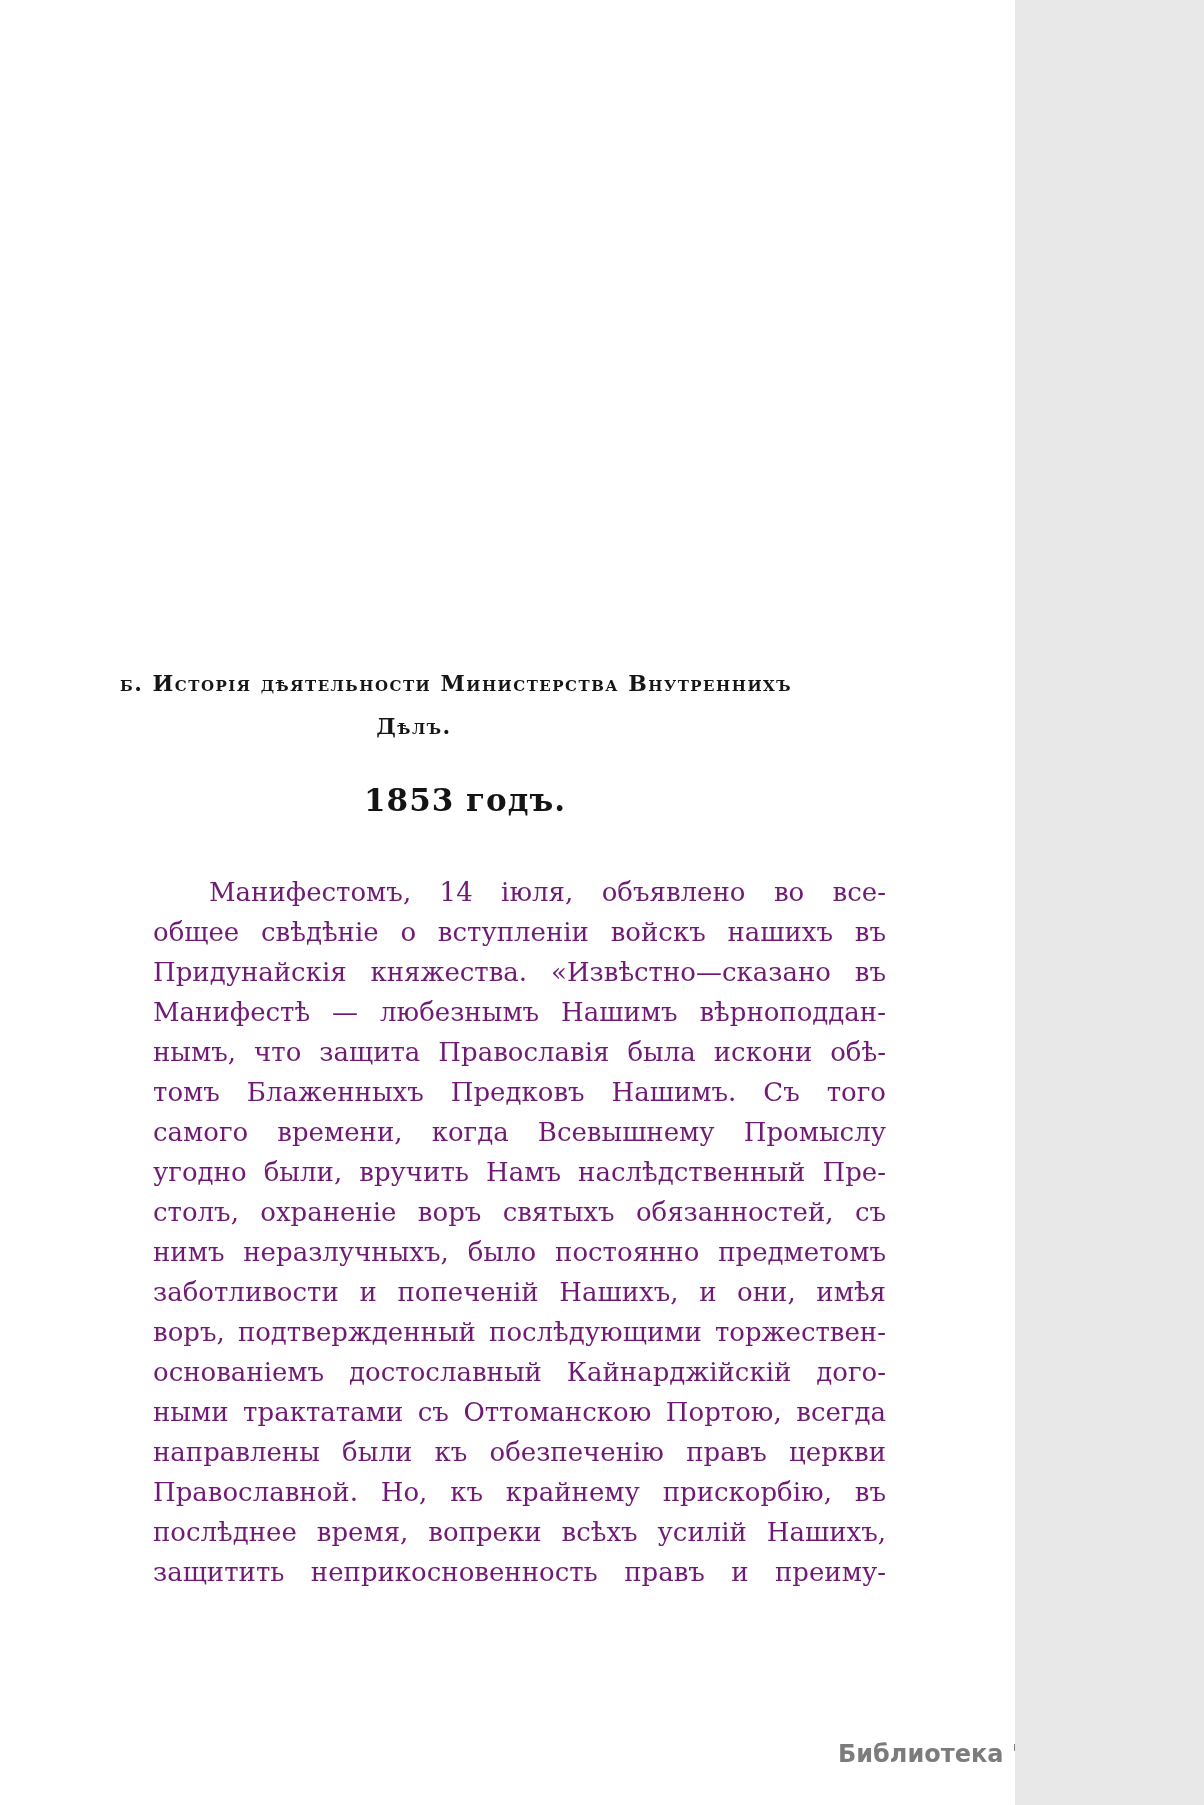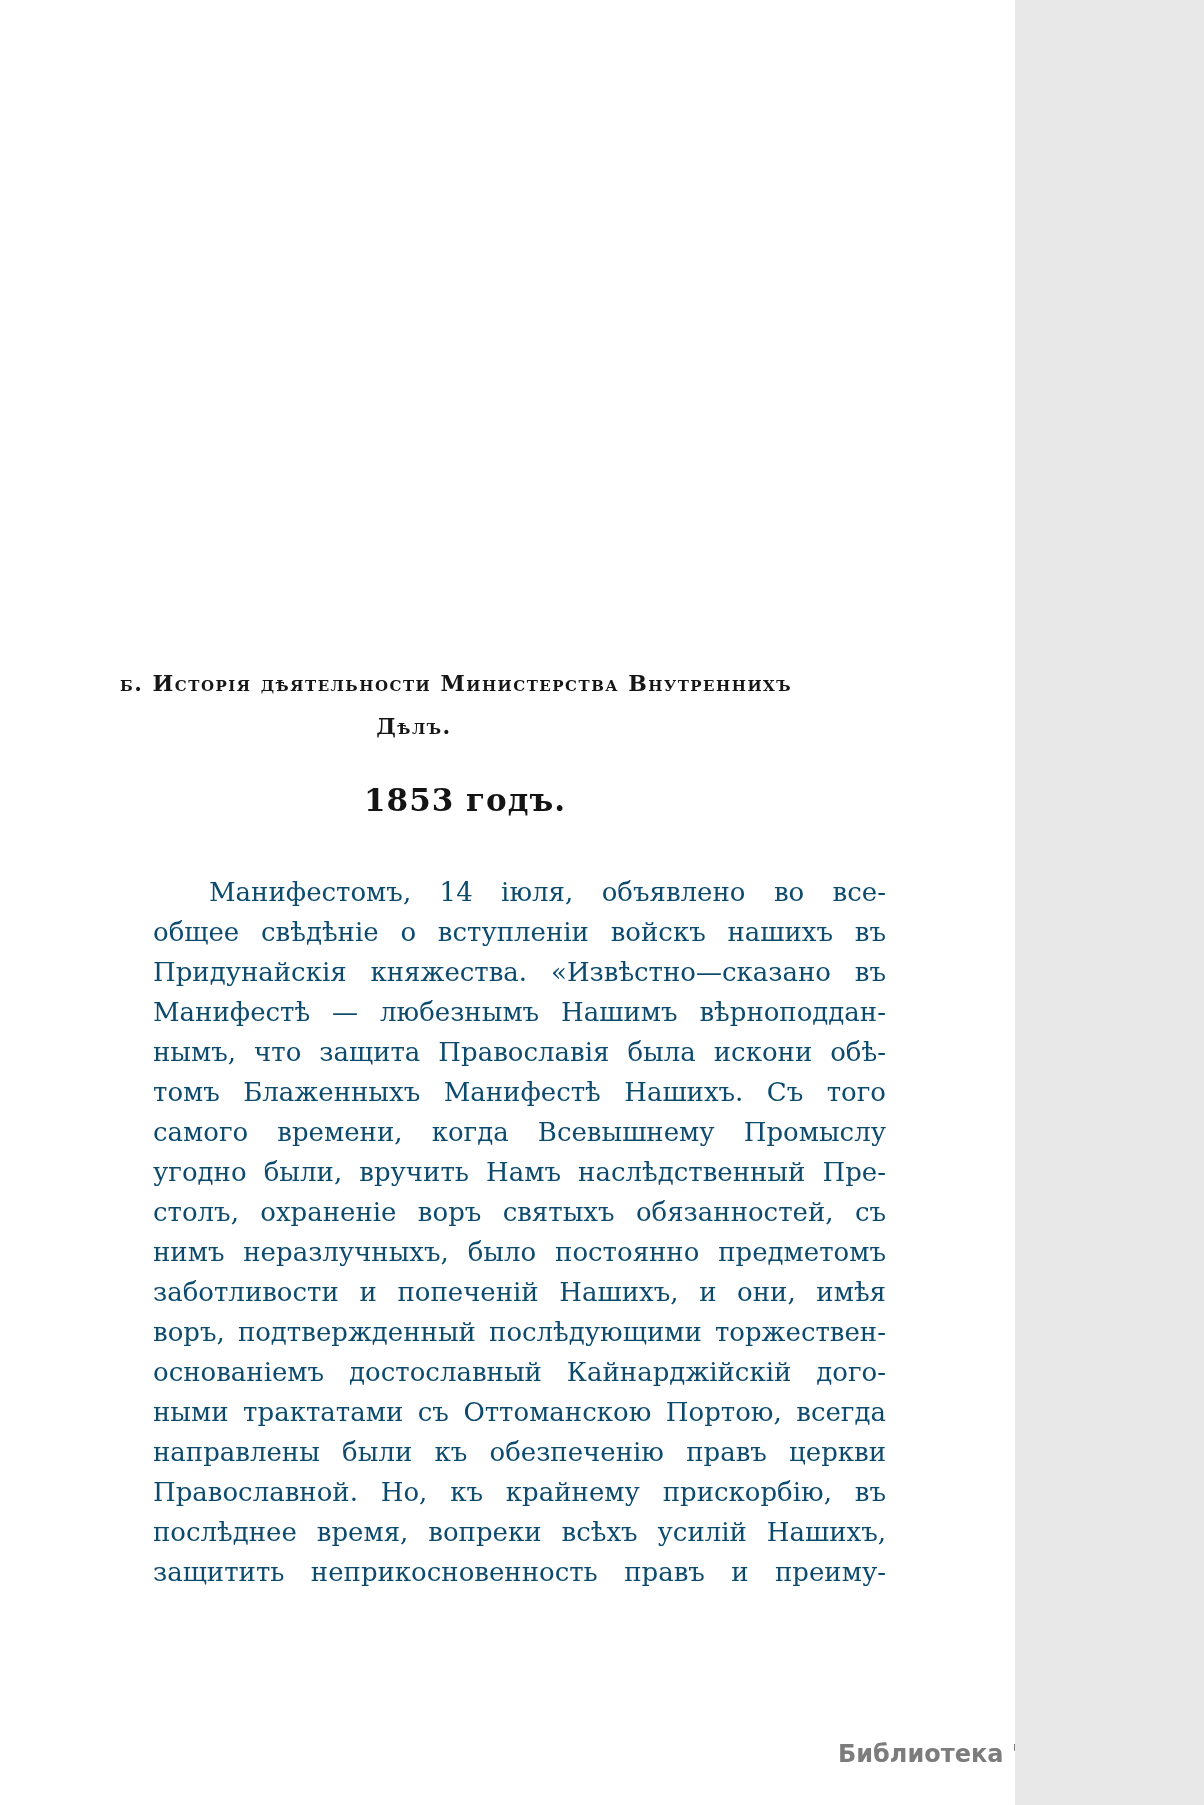--- a/index.html
+++ b/index.html
@@ -41,21 +41,21 @@
     top: 872px;
     width: 733px;
   }
   .body-block .line {
     height: 40px;
     line-height: 40px;
     font-size: 26px;
     text-align: justify;
     text-align-last: justify;
     overflow: hidden;
-    color: #0c4a6e;
+    color: #701a75;
   }
   .body-block .line.indent { padding-left: 56px; }
   .margin-note {
     position: absolute;
     left: 905px;
     top: 880px;
     width: 165px;
     font-size: 18px;
     line-height: 29px;
     color: #242424;
@@ -86,21 +86,21 @@
   <div class="heading-line l2">Дѣлъ.</div>
 
   <div class="year-heading">1853 годъ.</div>
 
   <div class="body-block">
     <div class="line indent">Манифестомъ, 14 іюля, объявлено во все-</div>
     <div class="line">общее свѣдѣніе о вступленіи войскъ нашихъ въ</div>
     <div class="line">Придунайскія княжества. «Извѣстно—сказано въ</div>
     <div class="line">Манифестѣ — любезнымъ Нашимъ вѣрноподдан-</div>
     <div class="line">нымъ, что защита Православія была искони обѣ-</div>
-    <div class="line">томъ Блаженныхъ Манифестѣ Нашихъ. Съ того</div>
+    <div class="line">томъ Блаженныхъ Предковъ Нашимъ. Съ того</div>
     <div class="line">самого времени, когда Всевышнему Промыслу</div>
     <div class="line">угодно были, вручить Намъ наслѣдственный Пре-</div>
     <div class="line">столъ, охраненіе воръ святыхъ обязанностей, съ</div>
     <div class="line">нимъ неразлучныхъ, было постоянно предметомъ</div>
     <div class="line">заботливости и попеченій Нашихъ, и они, имѣя</div>
     <div class="line">воръ, подтвержденный послѣдующими торжествен-</div>
     <div class="line">основаніемъ достославный Кайнарджійскій дого-</div>
     <div class="line">ными трактатами съ Оттоманскою Портою, всегда</div>
     <div class="line">направлены были къ обезпеченію правъ церкви</div>
     <div class="line">Православной. Но, къ крайнему прискорбію, въ</div>

